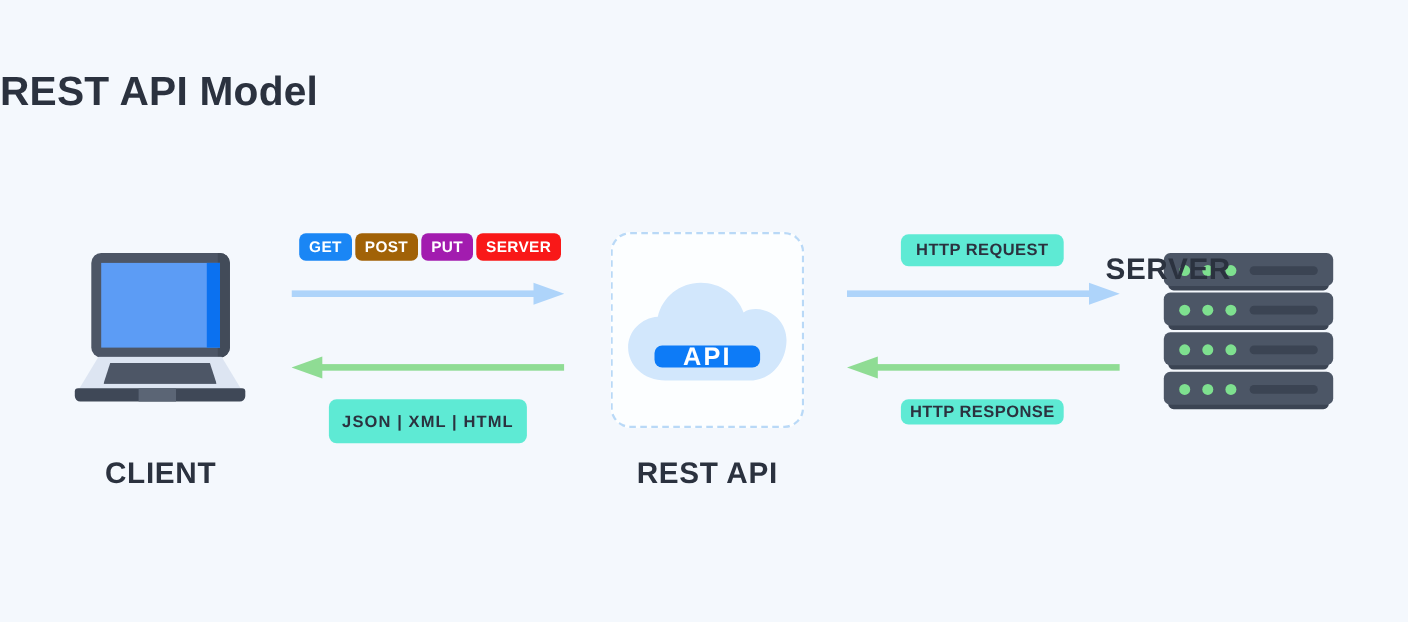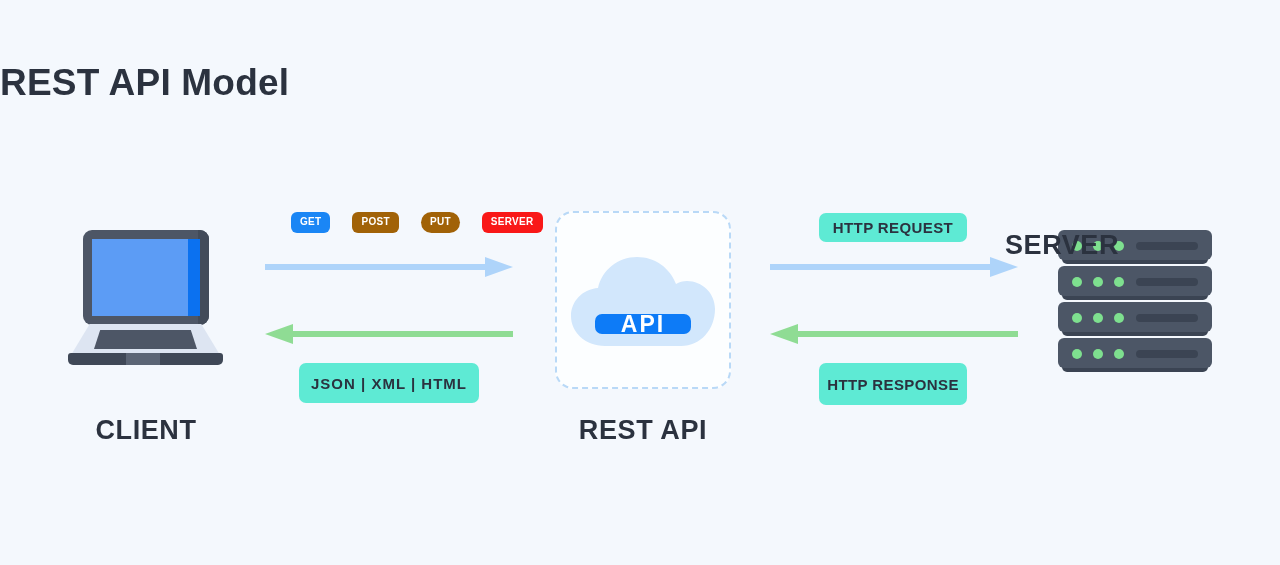--- a/index.html
+++ b/index.html
@@ -227,31 +227,30 @@
   
   .method-row {
     position: absolute;
     left: 272px;
     top: 212px;
     display: flex;
     gap: 3px;
   }
   .method {
     color: #ffffff;
-    font-size: 10px;
+    font-size: 14px;
     font-weight: bold;
     padding: 5px 9px 6px 9px;
     border-radius: 6px;
     letter-spacing: 0.3px;
     line-height: 1;
-    margin-left: 19px;
   }
   .m-get { background: #1a86f5; }
   .m-post { background: #a16207; }
-  .m-put { background: #a16207; border-radius: 12px; }
+  .m-put { background: #a21caf; }
   .m-delete { background: #f91818; }
 
   .info-pill {
     position: absolute;
     background: #5eead4;
     border-radius: 7px;
     color: #2b323f;
     font-size: 15px;
     font-weight: bold;
     display: flex;
@@ -270,21 +269,21 @@
   .pill-http-request {
     left: 819px;
     top: 213px;
     width: 148px;
     height: 29px;
   }
   .pill-http-response {
     left: 819px;
     top: 363px;
     width: 148px;
-    height: 42px;
+    height: 23px;
   }
 </style>
 </head>
 <body>
 
 <div class="stage">
 
   <div class="title">REST API Model</div>
 
   <div class="laptop">

